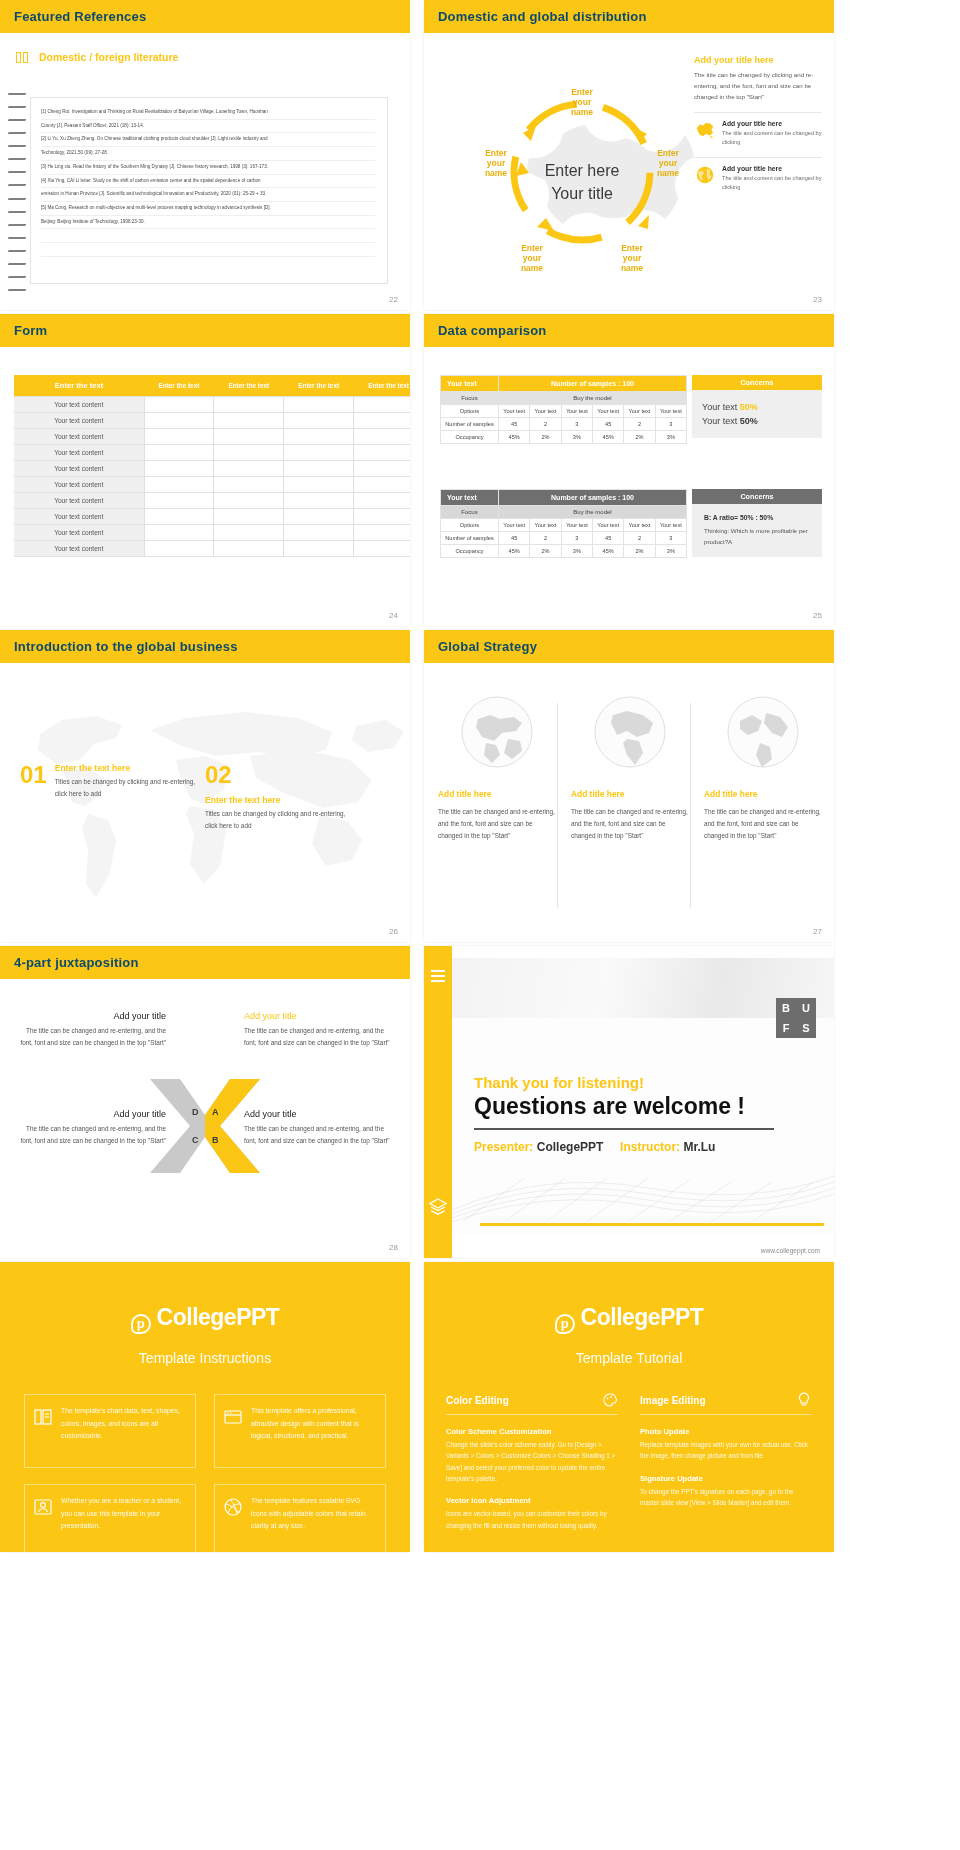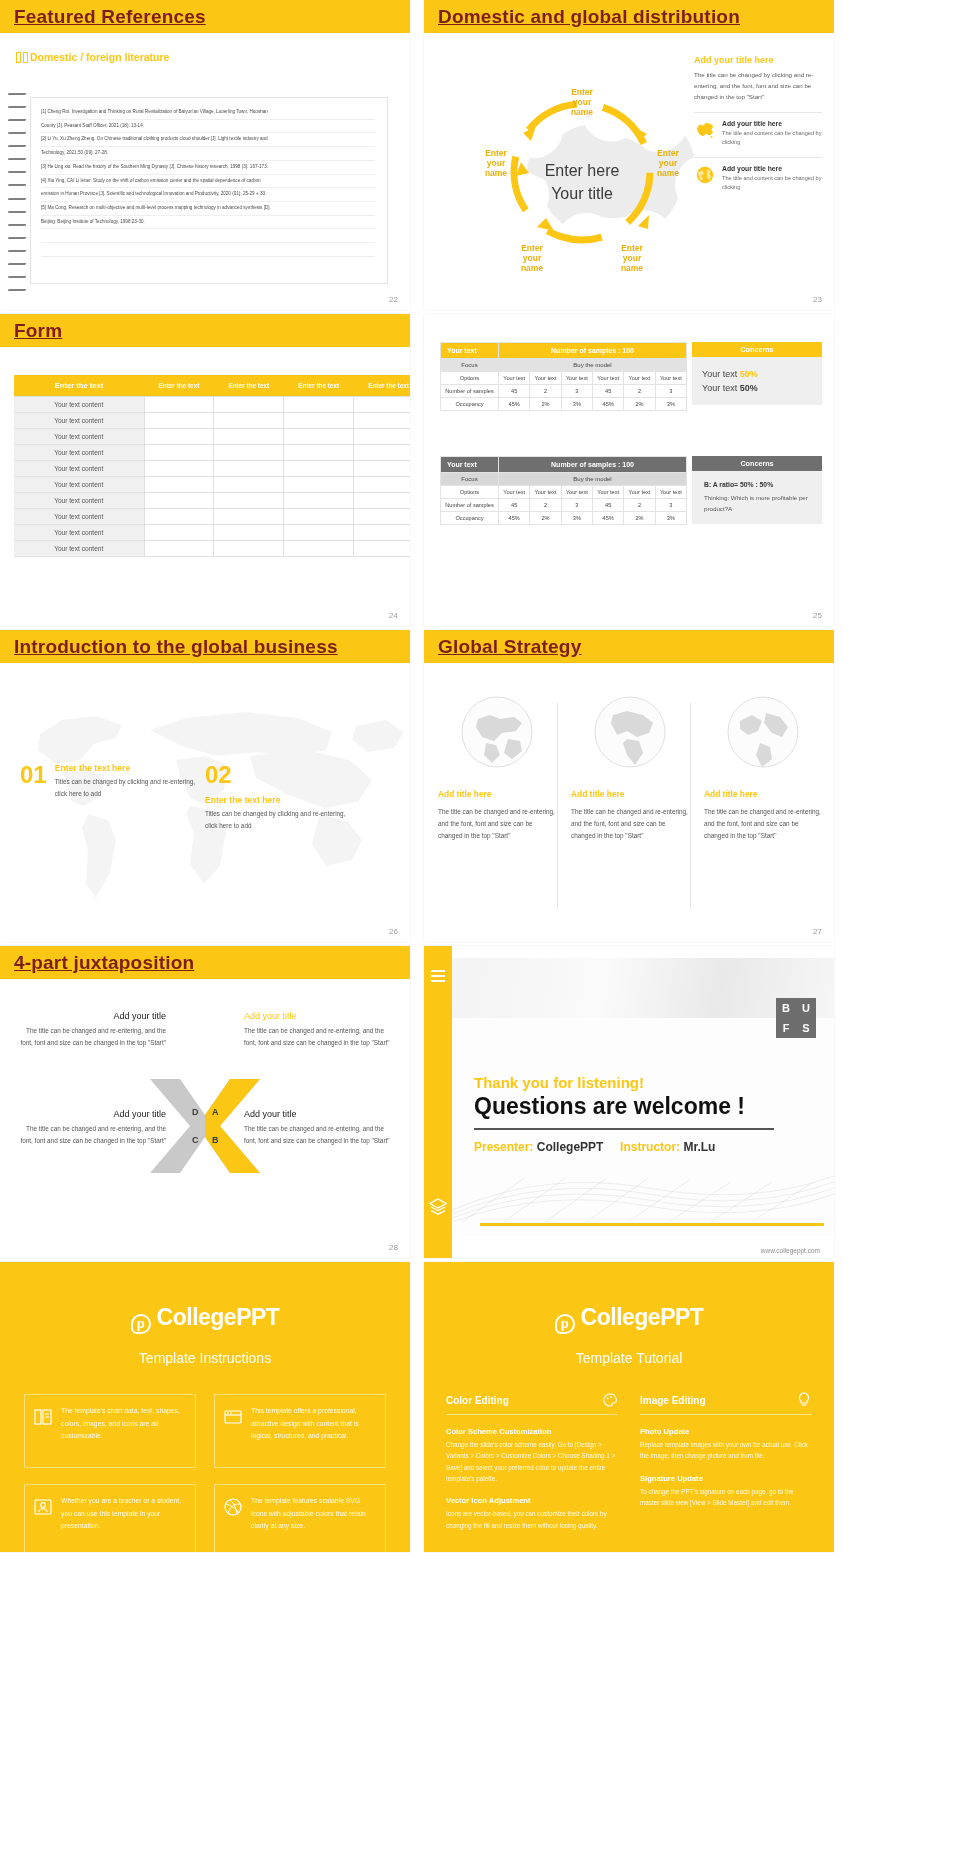--- a/index.html
+++ b/index.html
@@ -25,30 +25,30 @@
     overflow: hidden;
     box-shadow: 0 0 2px rgba(0,0,0,0.10);
   }
   .title-bar {
     background: #fbc614;
     height: 33px;
     display: flex; align-items: center;
     padding-left: 14px;
   }
   .title-bar .t {
-    color: #7f1d1d; font-weight: bold; font-size: 19px; letter-spacing: .2px; text-decoration: underline;
+    color: #0c4a6e; font-weight: bold; font-size: 13px; letter-spacing: .2px;
   }
   .pagenum {
     position: absolute; right: 12px; bottom: 6px;
     font-size: 8px; color: #9a9a9a;
   }
   .body { position: relative; height: calc(100% - 33px); }
 
   
-  .s22-sub { display:flex; align-items:center; gap:1px; margin:18px 0 0 16px; }
+  .s22-sub { display:flex; align-items:center; gap:10px; margin:18px 0 0 16px; }
   .s22-sub .lbl { color:#fbc614; font-weight:bold; font-size:10.5px; }
   .bookicon { width:13px; height:11px; position:relative; }
   .bookicon i { position:absolute; top:0; width:5px; height:11px; border:1.3px solid #fbc614; }
   .bookicon i:nth-child(1){ left:0; } .bookicon i:nth-child(2){ left:7px; }
   .s22-card {
     position:absolute; left:30px; top:46px; width:358px; height:187px;
     background:#fff; border:1px solid #e3e3e3; padding:10px 12px 0 10px;
   }
   .s22-card .line { font-size:4.6px; color:#4a4a4a; line-height:1.9;
     border-bottom:1px solid #efefef; padding-bottom:2px; margin-bottom:2px; }
@@ -347,20 +347,23 @@
               <td></td>
               <td></td>
             </tr>
       </tbody>
         </table>
     </div>
     <div class="pagenum">24</div>
   </div>
 
   <div class="slide">
+    <div class="title-bar">
+      <span class="t">Data comparison</span>
+    </div>
     <div class="body">
 
       <table class="dc-tbl dc-a" style="position:absolute;left:16px;top:28px;">
         <tbody>
             <tr class="hdr">
           <td style="text-align:left">Your text</td>
           <td colspan="6">Number of samples : 100</td>
         </tr>
         <tr class="sub">
           <td>Focus</td>

